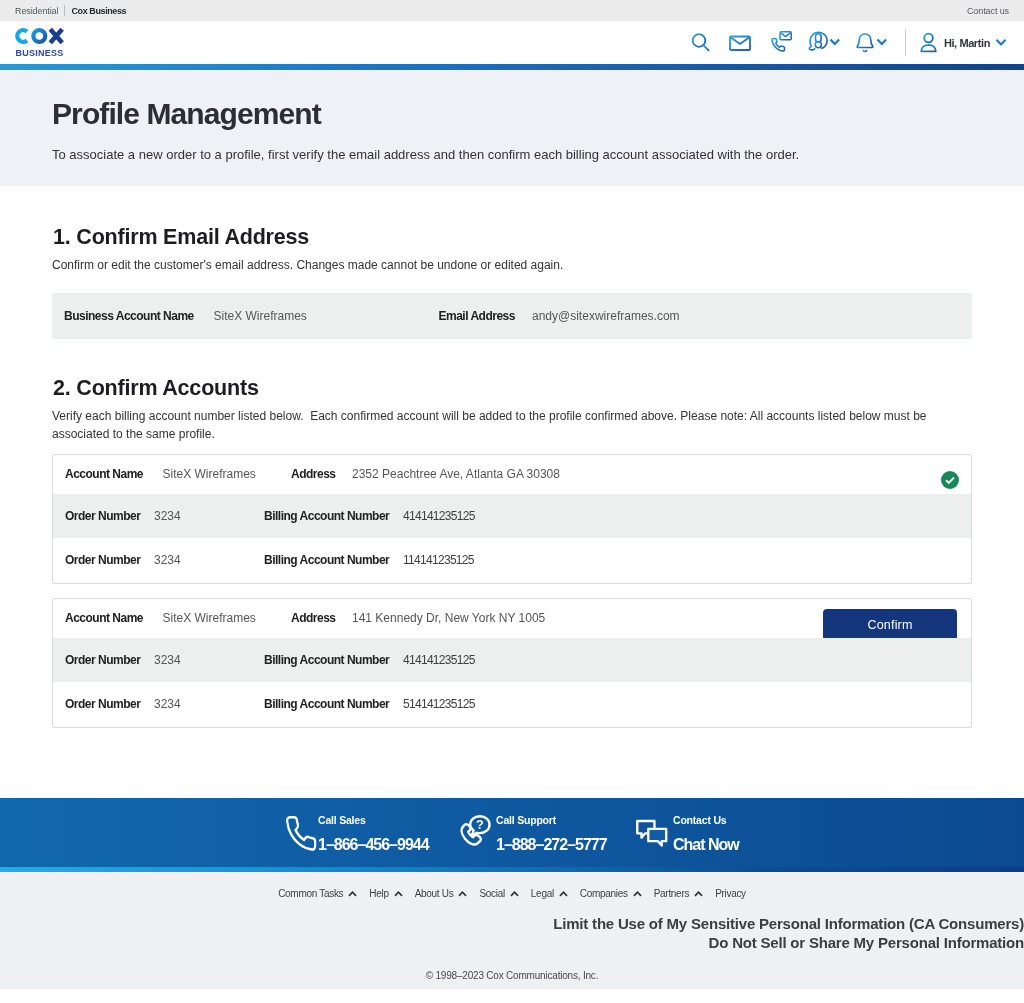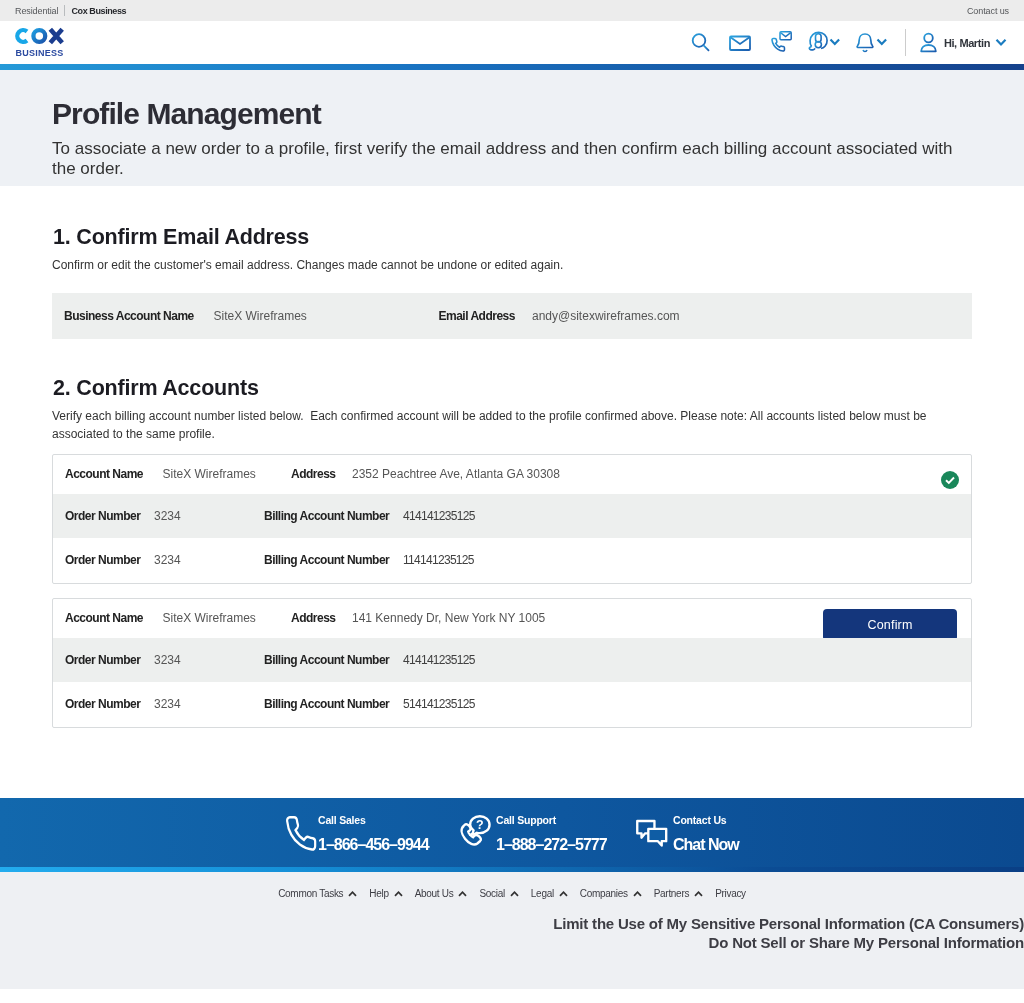--- a/index.html
+++ b/index.html
@@ -14,21 +14,21 @@
 .hicons { display:flex; align-items:center; }
 .hic-divider { width:1px; height:27px; background:#ccc; margin:0 14px 0 18px; }
 .himartin { font-size:11px; font-weight:bold; color:#30343b; margin:0 5px 0 7px; letter-spacing:-.4px; }
 
 .bluebar { height:6px; background:linear-gradient(90deg,#259ad8 0%,#1973c2 40%,#15418c 100%); }
 
 .pagehead { background:#eef1f5; height:116px; padding:21px 52px 0 52px; }
 .back { display:flex; align-items:center; font-size:11px; font-weight:bold; color:#1d59c4; text-decoration:none; letter-spacing:-.1px; }
 .back svg { margin-right:10px; }
 .pagehead h1 { font-size:30px; font-weight:bold; color:#2d2d35; margin-top:6px; letter-spacing:-.9px; }
-.pagehead .sub { font-size:17px; color:#333; margin-top:8px; letter-spacing:0; }
+.pagehead .sub { font-size:13px; color:#333; margin-top:16px; letter-spacing:0; }
 
 main { padding:0 52px; }
 h2 { font-size:21.5px; font-weight:bold; color:#1c1c22; letter-spacing:-.2px; padding-left:1px; }
 .para { font-size:12px; color:#333; line-height:16px; }
 .para2 { line-height:18px; }
 .lbl { font-weight:bold; color:#222; letter-spacing:-.5px; font-size:12px; }
 .val { color:#555; font-size:12px; }
 .valnum { color:#404040; font-size:12px; letter-spacing:-.7px; }
 .graybox { background:#edefee; height:46px; margin-top:19.5px; position:relative; }
 .graybox span { position:absolute; top:50%; transform:translateY(-50%); white-space:nowrap; }
@@ -263,13 +263,14 @@
     <span class="fl">Companies <svg width="9" height="6" viewBox="0 0 9 6">
           <path d="M 1 4.8 L 4.5 1.2 L 8 4.8" fill="none" stroke="#333" stroke-width="1.7"></path>
         </svg></span>
     <span class="fl">Partners <svg width="9" height="6" viewBox="0 0 9 6">
           <path d="M 1 4.8 L 4.5 1.2 L 8 4.8" fill="none" stroke="#333" stroke-width="1.7"></path>
         </svg></span>
     <span class="fl">Privacy</span>
   </div>
   <div class="fline" style="margin-top:16px">Limit the Use of My Sensitive Personal Information (CA Consumers)</div>
   <div class="fline" style="margin-top:2px">Do Not Sell or Share My Personal Information</div>
+  <div class="fcopy" style="margin-top:19px">© 1998–2023 Cox Communications, Inc.</div>
 </div>
 
 </body></html>

